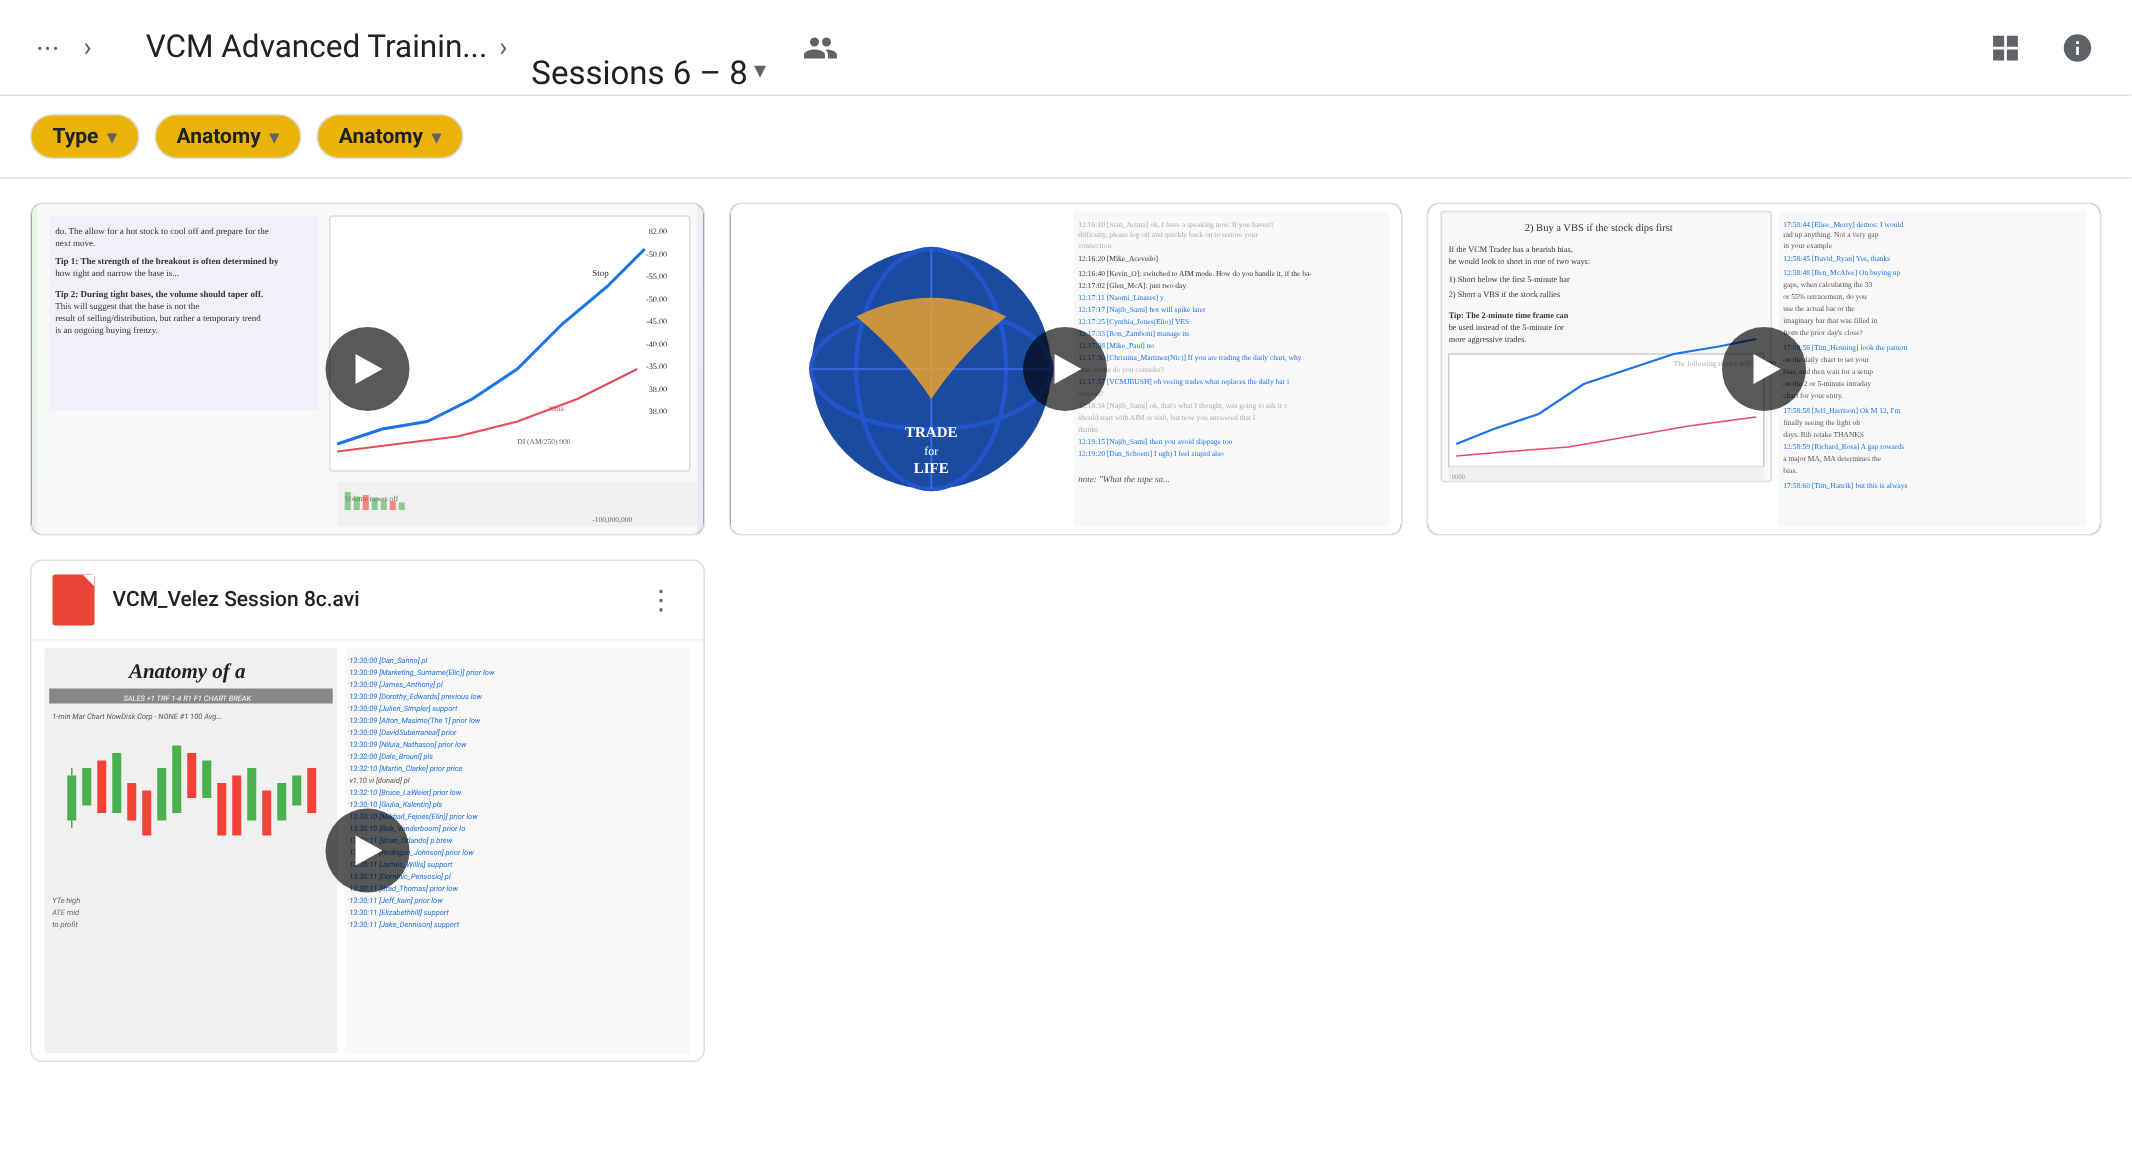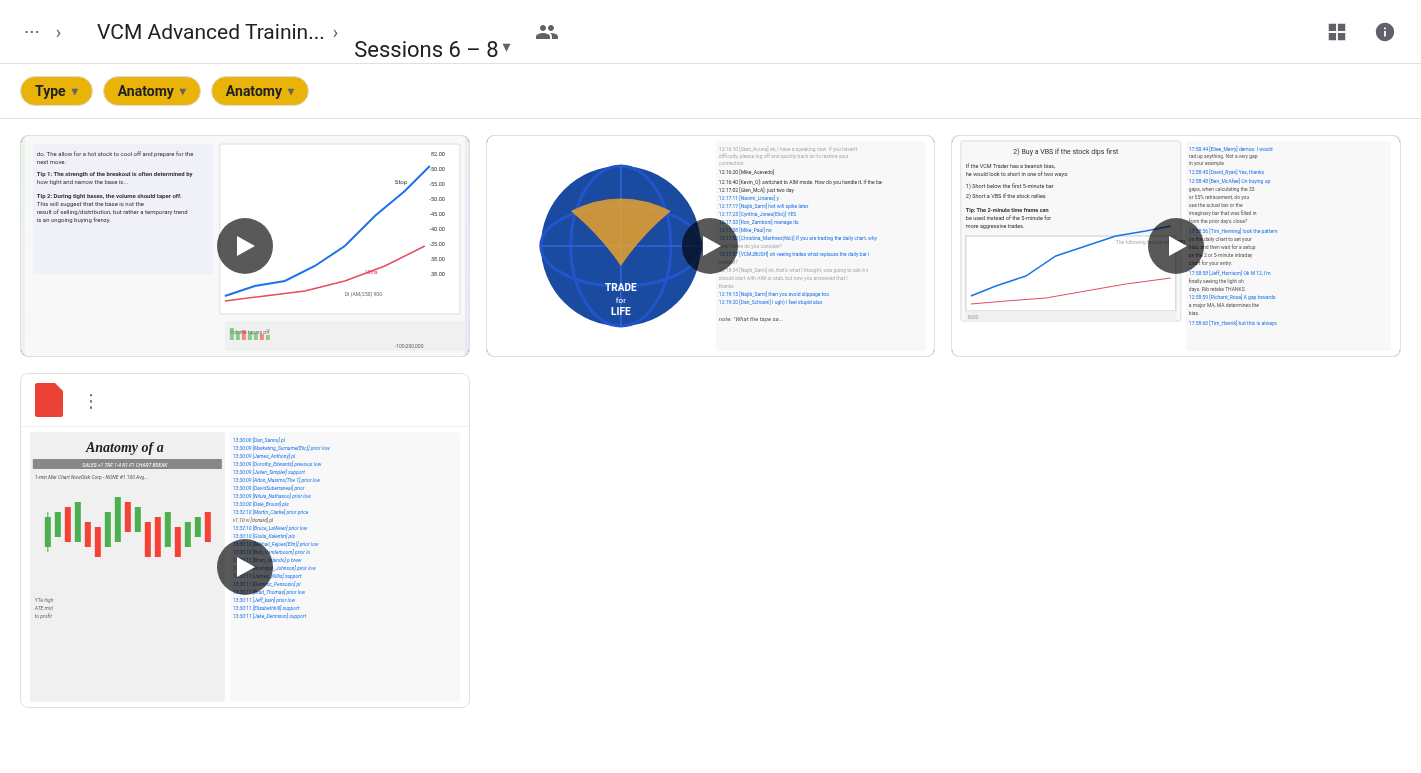--- a/index.html
+++ b/index.html
@@ -121,20 +121,21 @@
       margin-bottom: 16px;
     }
 
     .thumbnail-card {
       border-radius: 8px;
       overflow: hidden;
       border: 1px solid #e0e0e0;
       cursor: pointer;
       position: relative;
       background: #7f1d1d;
+      font-family: Liberation Serif, serif;
     }
     .thumb-img {
       width: 100%;
       height: 220px;
       position: relative;
       display: flex;
       align-items: center;
       justify-content: center;
       overflow: hidden;
     }
@@ -441,20 +442,21 @@
 
   </div>
 
   <div style="display: grid; grid-template-columns: repeat(3, 1fr); gap: 16px;">
 
     <div class="list-card">
       <div class="list-card-header">
         <div class="file-icon">
           <div class="file-icon-inner"></div>
         </div>
+        <span class="file-name">VCM_Velez Session 8c.avi</span>
         <div class="more-btn">⋮</div>
       </div>
       <div class="list-card-thumb">
         <svg width="100%" height="100%" viewBox="0 0 440 280" xmlns="http://www.w3.org/2000/svg">
           <rect width="440" height="280" fill="#fff"></rect>
 
           <rect x="5" y="5" width="195" height="270" fill="#f0f0f0" rx="2"></rect>
 
           <text x="100" y="25" font-size="14" fill="#222" text-anchor="middle" font-family="serif" font-weight="bold">Anatomy of a</text>
 

